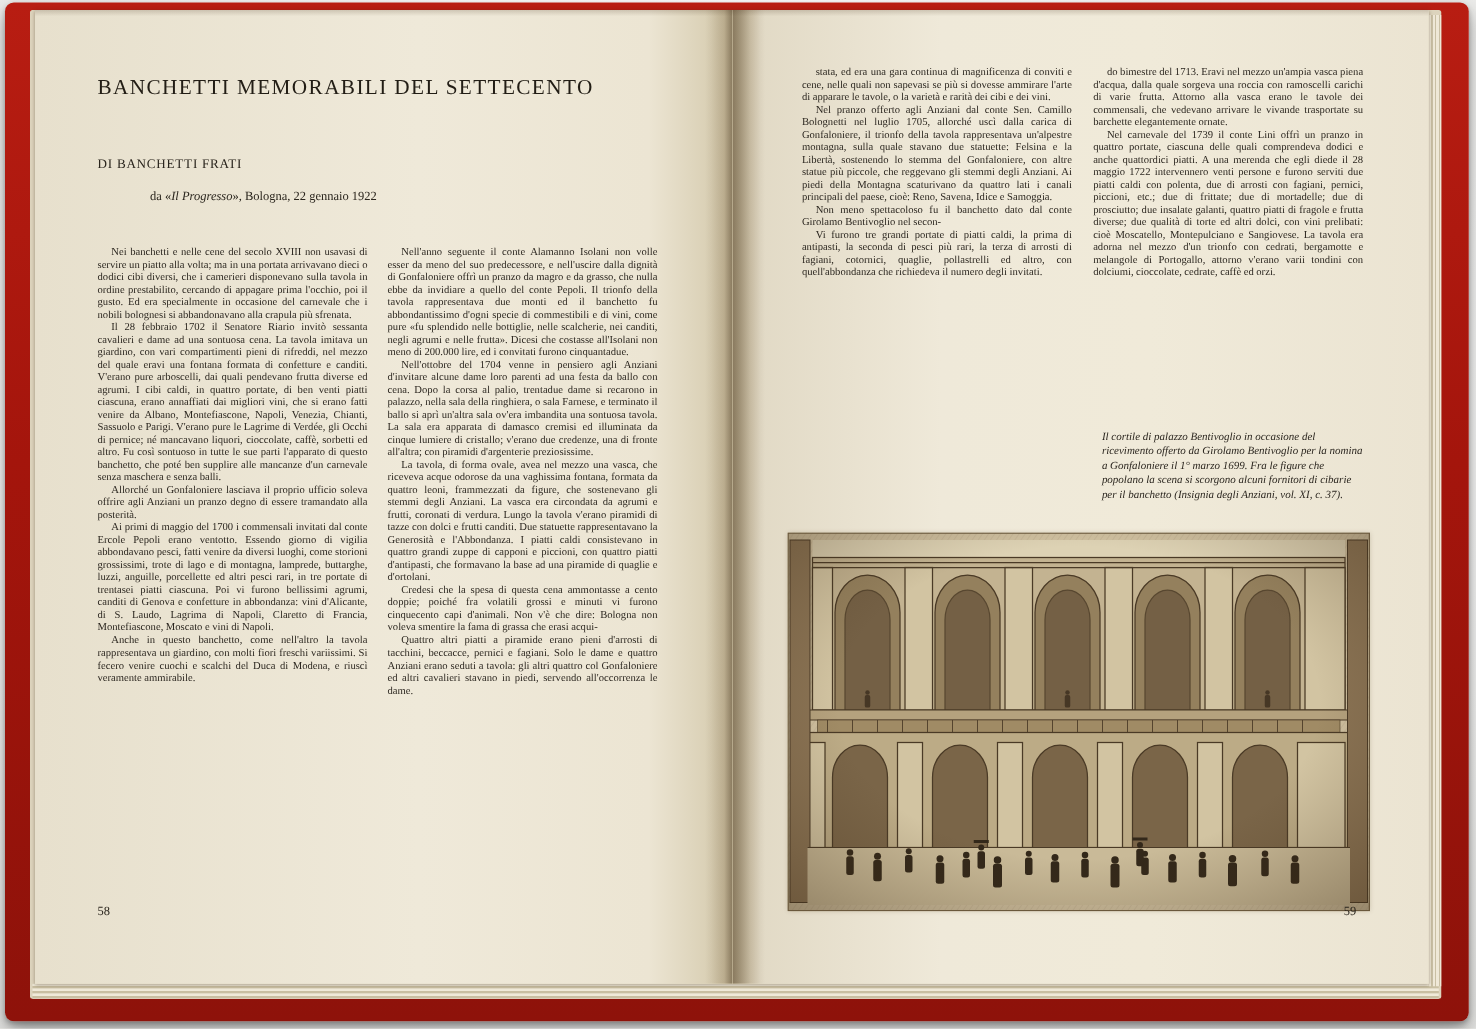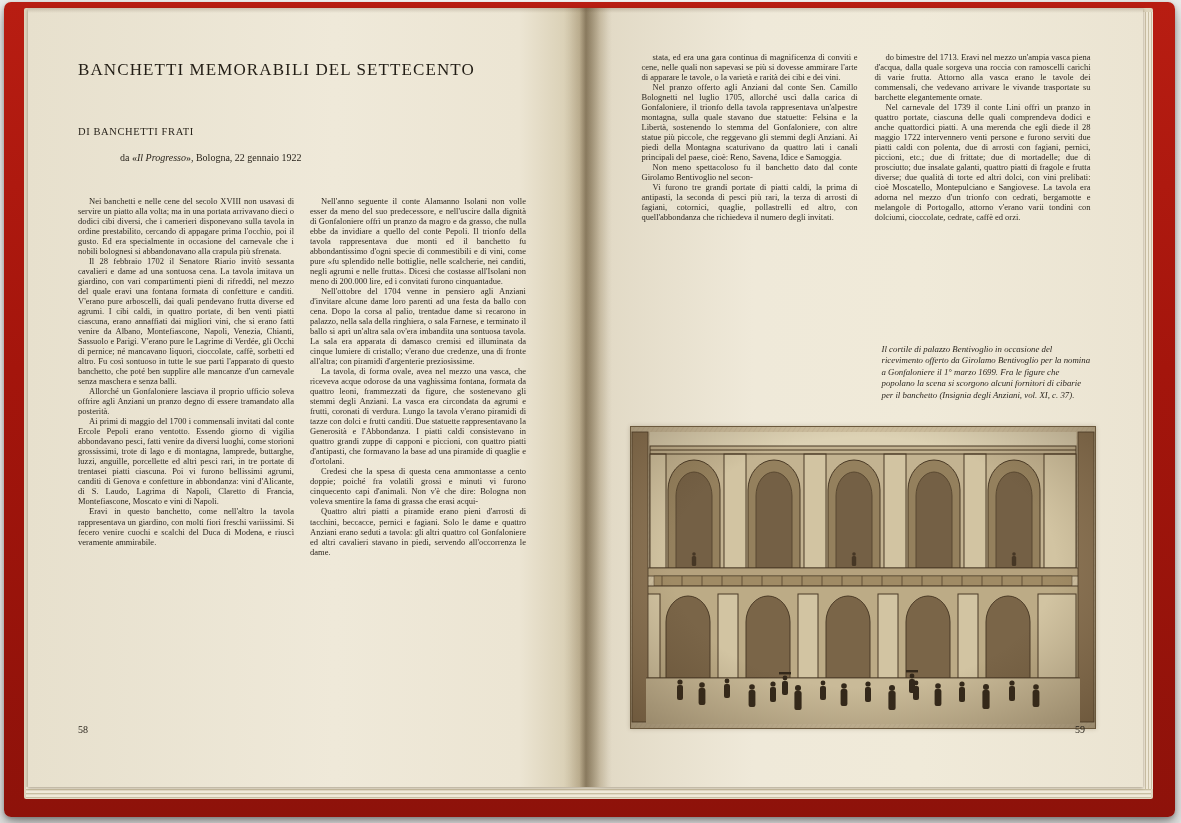--- a/index.html
+++ b/index.html
@@ -106,21 +106,21 @@
         <div class="lp-title">BANCHETTI MEMORABILI DEL SETTECENTO</div>
         <div class="lp-author">DI BANCHETTI FRATI</div>
         <div class="lp-source"><span>da «</span><span class="jrnl">Il Progresso</span><span>», Bologna, 22 gennaio 1922</span></div>
 
         <div class="cols lp-cols">
           <div class="col">
             <p>Nei banchetti e nelle cene del secolo XVIII non usavasi di servire un piatto alla volta; ma in una portata arrivavano dieci o dodici cibi diversi, che i camerieri disponevano sulla tavola in ordine prestabilito, cercando di appagare prima l'occhio, poi il gusto. Ed era specialmente in occasione del carnevale che i nobili bolognesi si abbandonavano alla crapula più sfrenata.</p>
             <p>Il 28 febbraio 1702 il Senatore Riario invitò sessanta cavalieri e dame ad una sontuosa cena. La tavola imitava un giardino, con vari compartimenti pieni di rifreddi, nel mezzo del quale eravi una fontana formata di confetture e canditi. V'erano pure arboscelli, dai quali pendevano frutta diverse ed agrumi. I cibi caldi, in quattro portate, di ben venti piatti ciascuna, erano annaffiati dai migliori vini, che si erano fatti venire da Albano, Montefiascone, Napoli, Venezia, Chianti, Sassuolo e Parigi. V'erano pure le Lagrime di Verdée, gli Occhi di pernice; né mancavano liquori, cioccolate, caffè, sorbetti ed altro. Fu così sontuoso in tutte le sue parti l'apparato di questo banchetto, che poté ben supplire alle mancanze d'un carnevale senza maschera e senza balli.</p>
             <p>Allorché un Gonfaloniere lasciava il proprio ufficio soleva offrire agli Anziani un pranzo degno di essere tramandato alla posterità.</p>
             <p>Ai primi di maggio del 1700 i commensali invitati dal conte Ercole Pepoli erano ventotto. Essendo giorno di vigilia abbondavano pesci, fatti venire da diversi luoghi, come storioni grossissimi, trote di lago e di montagna, lamprede, buttarghe, luzzi, anguille, porcellette ed altri pesci rari, in tre portate di trentasei piatti ciascuna. Poi vi furono bellissimi agrumi, canditi di Genova e confetture in abbondanza: vini d'Alicante, di S. Laudo, Lagrima di Napoli, Claretto di Francia, Montefiascone, Moscato e vini di Napoli.</p>
-            <p>Eravi in questo banchetto, come nell'altro la tavola rappresentava un giardino, con molti fiori freschi variissimi. Si fecero venire cuochi e scalchi del Duca di Modena, e riuscì veramente ammirabile.</p>
+            <p>Anche in questo banchetto, come nell'altro la tavola rappresentava un giardino, con molti fiori freschi variissimi. Si fecero venire cuochi e scalchi del Duca di Modena, e riuscì veramente ammirabile.</p>
           </div>
           <div class="col">
             <p>Nell'anno seguente il conte Alamanno Isolani non volle esser da meno del suo predecessore, e nell'uscire dalla dignità di Gonfaloniere offrì un pranzo da magro e da grasso, che nulla ebbe da invidiare a quello del conte Pepoli. Il trionfo della tavola rappresentava due monti ed il banchetto fu abbondantissimo d'ogni specie di commestibili e di vini, come pure «fu splendido nelle bottiglie, nelle scalcherie, nei canditi, negli agrumi e nelle frutta». Dicesi che costasse all'Isolani non meno di 200.000 lire, ed i convitati furono cinquantadue.</p>
             <p>Nell'ottobre del 1704 venne in pensiero agli Anziani d'invitare alcune dame loro parenti ad una festa da ballo con cena. Dopo la corsa al palio, trentadue dame si recarono in palazzo, nella sala della ringhiera, o sala Farnese, e terminato il ballo si aprì un'altra sala ov'era imbandita una sontuosa tavola. La sala era apparata di damasco cremisi ed illuminata da cinque lumiere di cristallo; v'erano due credenze, una di fronte all'altra; con piramidi d'argenterie preziosissime.</p>
             <p>La tavola, di forma ovale, avea nel mezzo una vasca, che riceveva acque odorose da una vaghissima fontana, formata da quattro leoni, frammezzati da figure, che sostenevano gli stemmi degli Anziani. La vasca era circondata da agrumi e frutti, coronati di verdura. Lungo la tavola v'erano piramidi di tazze con dolci e frutti canditi. Due statuette rappresentavano la Generosità e l'Abbondanza. I piatti caldi consistevano in quattro grandi zuppe di capponi e piccioni, con quattro piatti d'antipasti, che formavano la base ad una piramide di quaglie e d'ortolani.</p>
             <p>Credesi che la spesa di questa cena ammontasse a cento doppie; poiché fra volatili grossi e minuti vi furono cinquecento capi d'animali. Non v'è che dire: Bologna non voleva smentire la fama di grassa che erasi acqui-</p>
             <p>Quattro altri piatti a piramide erano pieni d'arrosti di tacchini, beccacce, pernici e fagiani. Solo le dame e quattro Anziani erano seduti a tavola: gli altri quattro col Gonfaloniere ed altri cavalieri stavano in piedi, servendo all'occorrenza le dame.</p>
           </div>
         </div>
 

